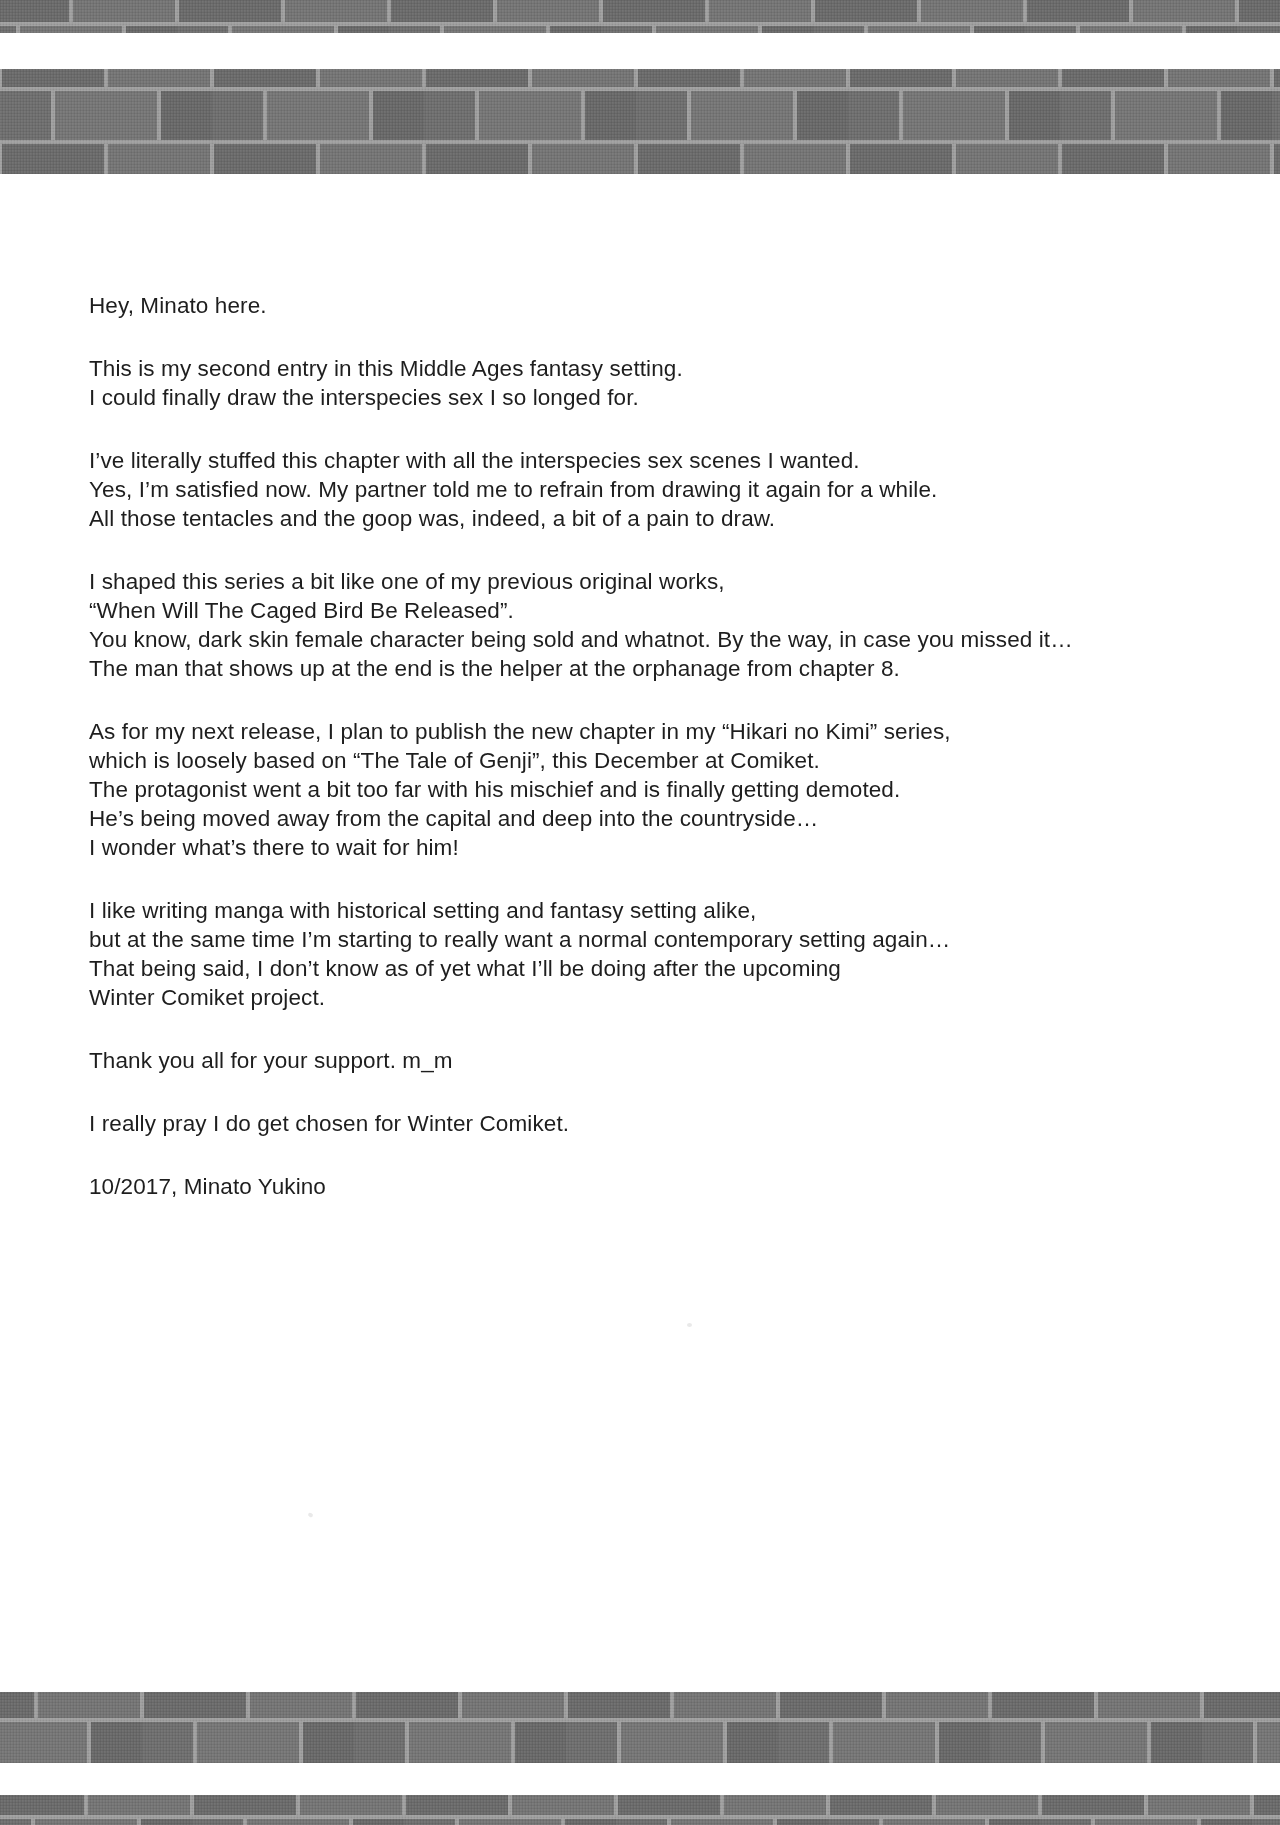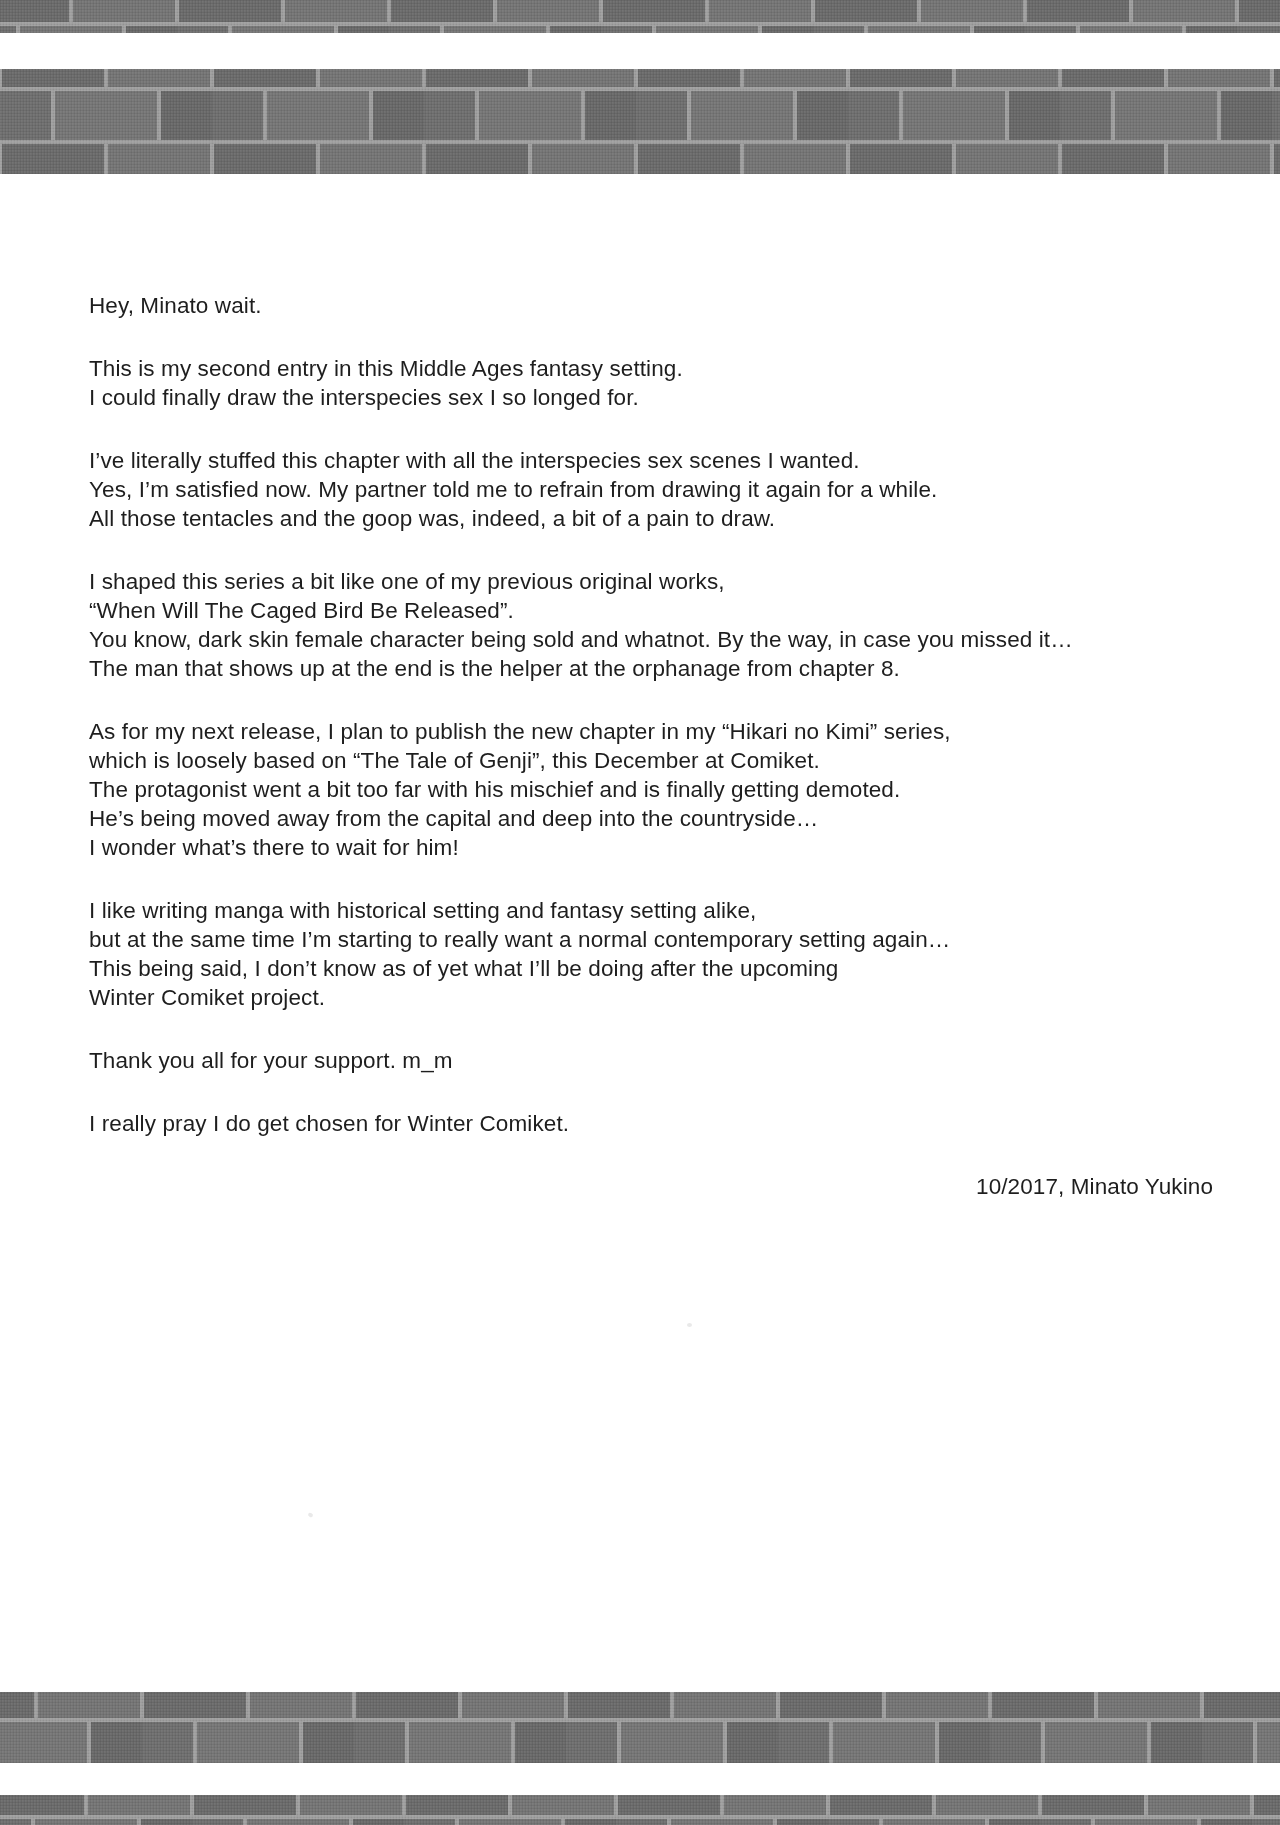--- a/index.html
+++ b/index.html
@@ -32,21 +32,20 @@
     font-size:22.5px;
     line-height:29px;
     letter-spacing:0.1px;
   }
   .para{
     margin:0 0 34px 0;
     white-space:pre;
   }
   .signature{
     margin:0;
-    text-align:right;
     white-space:pre;
   }
   .speck{
     position:absolute;width:5px;height:4px;border-radius:50%;
     background:#e9e9e9;
   }
   .speck-1{left:687px;top:1323px;}
   .speck-2{left:308px;top:1513px;transform:rotate(30deg);}
   .defs-svg{position:absolute;width:0;height:0;}
 </style>
@@ -87,38 +86,38 @@
 <div class="band band-top-wide">
   <svg width="1280" height="105">
     <g transform="translate(0,-33)">
       <rect x="-212" y="0" width="1800" height="260" fill="url(#pat-brick)"></rect>
       <rect x="-212" y="0" width="1800" height="260" fill="url(#pat-dots)"></rect>
     </g>
   </svg>
 </div>
 
 <div class="letter">
-  <p class="para">Hey, Minato wait.</p>
+  <p class="para">Hey, Minato here.</p>
   <p class="para">This is my second entry in this Middle Ages fantasy setting.
 I could finally draw the interspecies sex I so longed for.</p>
   <p class="para">I’ve literally stuffed this chapter with all the interspecies sex scenes I wanted.
 Yes, I’m satisfied now. My partner told me to refrain from drawing it again for a while.
 All those tentacles and the goop was, indeed, a bit of a pain to draw.</p>
   <p class="para">I shaped this series a bit like one of my previous original works,
 “When Will The Caged Bird Be Released”.
 You know, dark skin female character being sold and whatnot. By the way, in case you missed it…
 The man that shows up at the end is the helper at the orphanage from chapter 8.</p>
   <p class="para">As for my next release, I plan to publish the new chapter in my “Hikari no Kimi” series,
 which is loosely based on “The Tale of Genji”, this December at Comiket.
 The protagonist went a bit too far with his mischief and is finally getting demoted.
 He’s being moved away from the capital and deep into the countryside…
 I wonder what’s there to wait for him!</p>
   <p class="para">I like writing manga with historical setting and fantasy setting alike,
 but at the same time I’m starting to really want a normal contemporary setting again…
-This being said, I don’t know as of yet what I’ll be doing after the upcoming
+That being said, I don’t know as of yet what I’ll be doing after the upcoming
 Winter Comiket project.</p>
   <p class="para">Thank you all for your support. m_m</p>
   <p class="para">I really pray I do get chosen for Winter Comiket.</p>
   <p class="para signature">10/2017, Minato Yukino</p>
 </div>
 
 <div class="speck speck-1"></div>
 <div class="speck speck-2"></div>
 
 <div class="band band-bottom-wide">

